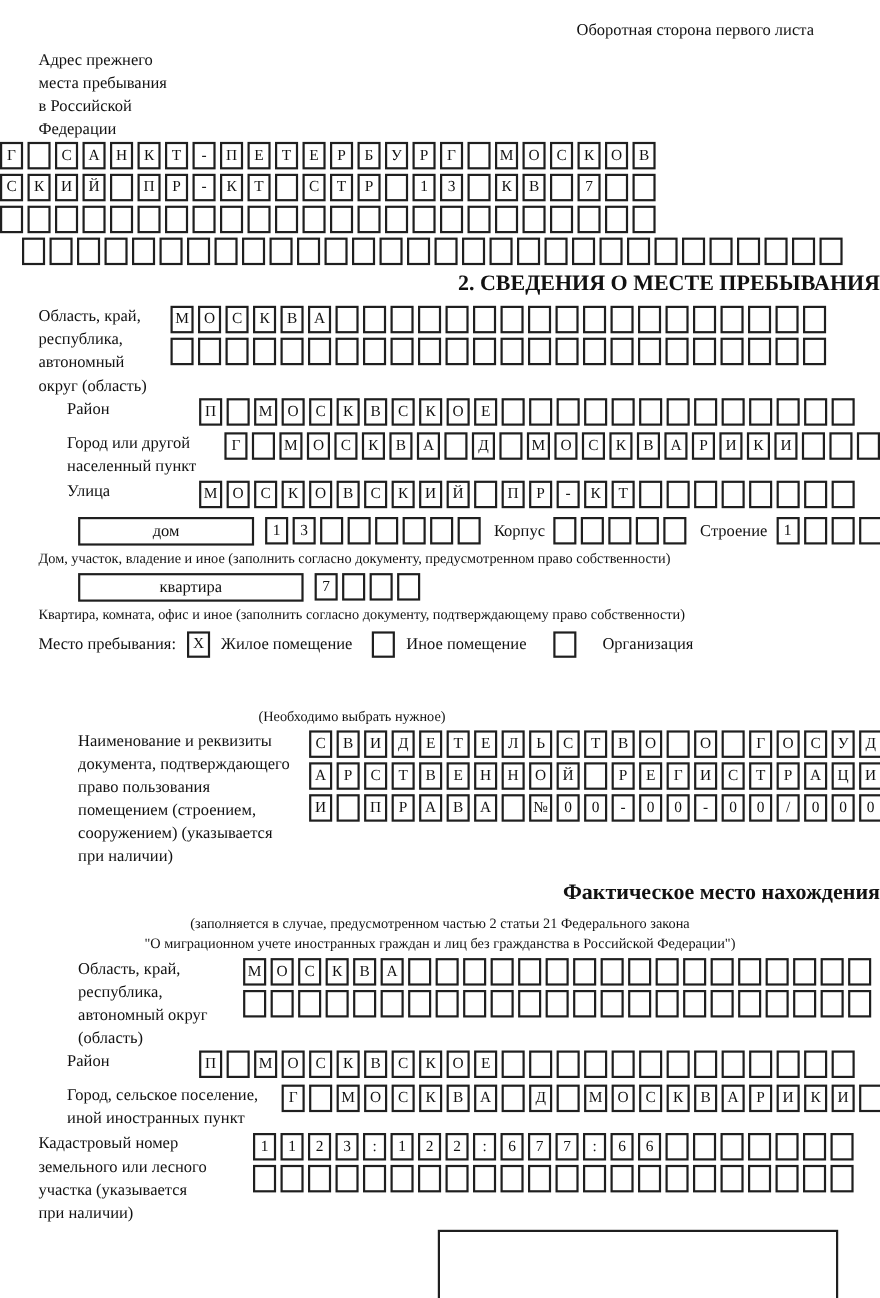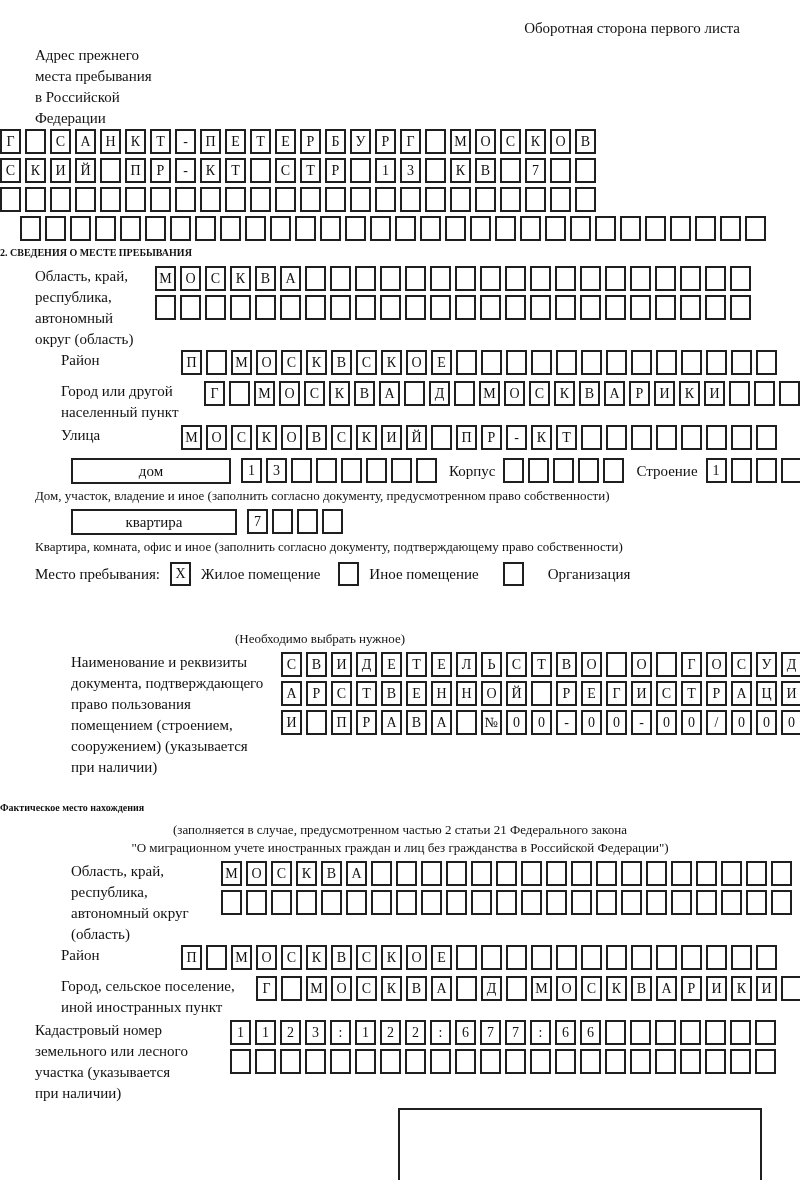--- a/index.html
+++ b/index.html
@@ -20,21 +20,21 @@
   .cellrow{display:flex;height:25px;margin-bottom:4px;}
   .cell{
     box-sizing:border-box;flex:none;
     width:21px;height:25px;margin-right:4px;
     border:2px solid #1f1f1f;
     display:inline-flex;align-items:center;justify-content:center;
     font-size:14px;line-height:1;
   }
   .note{font-size:13px;line-height:18px;}
   .center{text-align:center;}
-  .sec-title{font-weight:bold;text-align:left;font-size:10px;margin:6px 0 8px 0;}
+  .sec-title{font-weight:bold;text-align:right;font-size:20px;margin:6px 0 8px 0;}
 
   .widebox{
     box-sizing:border-box;border:2px solid #1f1f1f;height:26px;
     display:inline-flex;align-items:center;justify-content:center;
     flex:none;font-size:15px;
   }
   .gap10{width:10px;flex:none;}
   .inline-lbl{flex:none;line-height:26px;padding:0 8px;white-space:nowrap;}
 
   .chk{
@@ -367,21 +367,21 @@
     <div class="cellrow">
         <span class="cell">1</span>
         <span class="cell"></span>
         <span class="cell"></span>
         <span class="cell"></span>
       </div>
   </div>
   <div class="note ml35">Дом, участок, владение и иное (заполнить согласно документу, предусмотренном право собственности)</div>
 
   <div class="row ml35 mt4">
-    <div class="widebox" style="width:166px;">квартира</div>
+    <div class="widebox" style="width:205px;">квартира</div>
     <div class="gap10"></div>
     <div class="cellrow">
         <span class="cell">7</span>
         <span class="cell"></span>
         <span class="cell"></span>
         <span class="cell"></span>
       </div>
   </div>
   <div class="note ml35">Квартира, комната, офис и иное (заполнить согласно документу, подтверждающему право собственности)</div>
 
@@ -471,21 +471,21 @@
           <span class="cell">0</span>
           <span class="cell">0</span>
           <span class="cell">/</span>
           <span class="cell">0</span>
           <span class="cell">0</span>
           <span class="cell">0</span>
         </div>
     </div>
   </div>
 
-  <div class="sec-title" style="margin-top:24px;">Фактическое место нахождения</div>
+  <div class="sec-title" style="margin-top:10px;">Фактическое место нахождения</div>
   <div class="note center">(заполняется в случае, предусмотренном частью 2 статьи 21 Федерального закона</div>
   <div class="note center">"О миграционном учете иностранных граждан и лиц без гражданства в Российской Федерации")</div>
 
   <div class="row mt4">
     <div class="lbl" style="width:185px;">
       <div>Область, край,</div>
       <div>республика,</div>
       <div>автономный округ</div>
       <div>(область)</div>
     </div>

